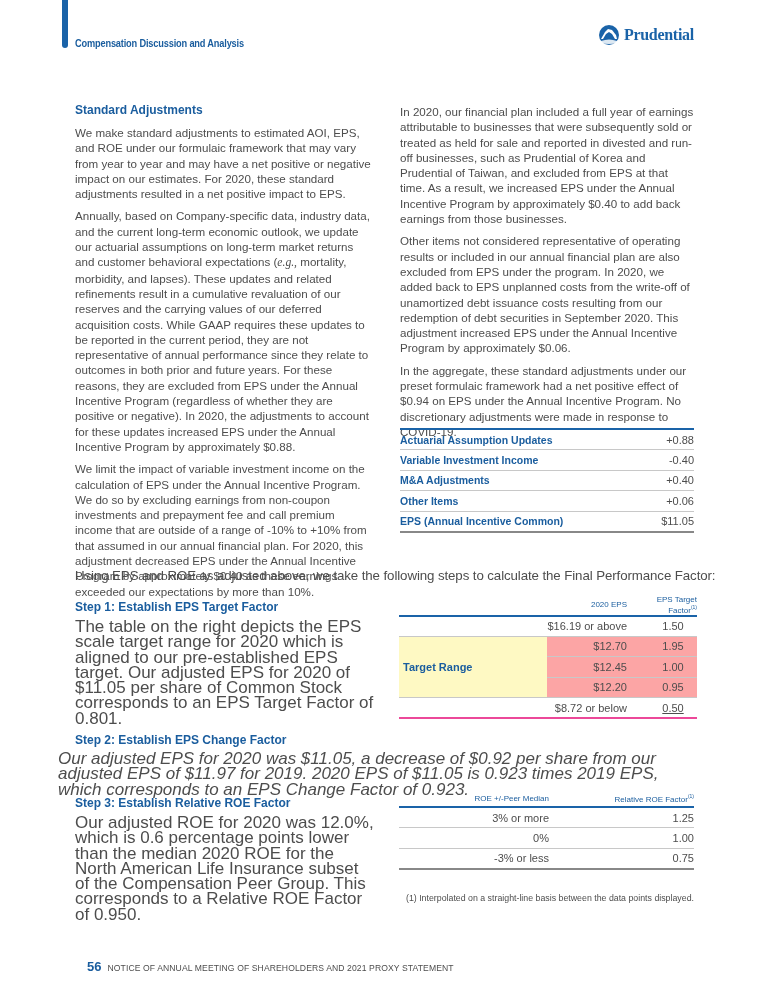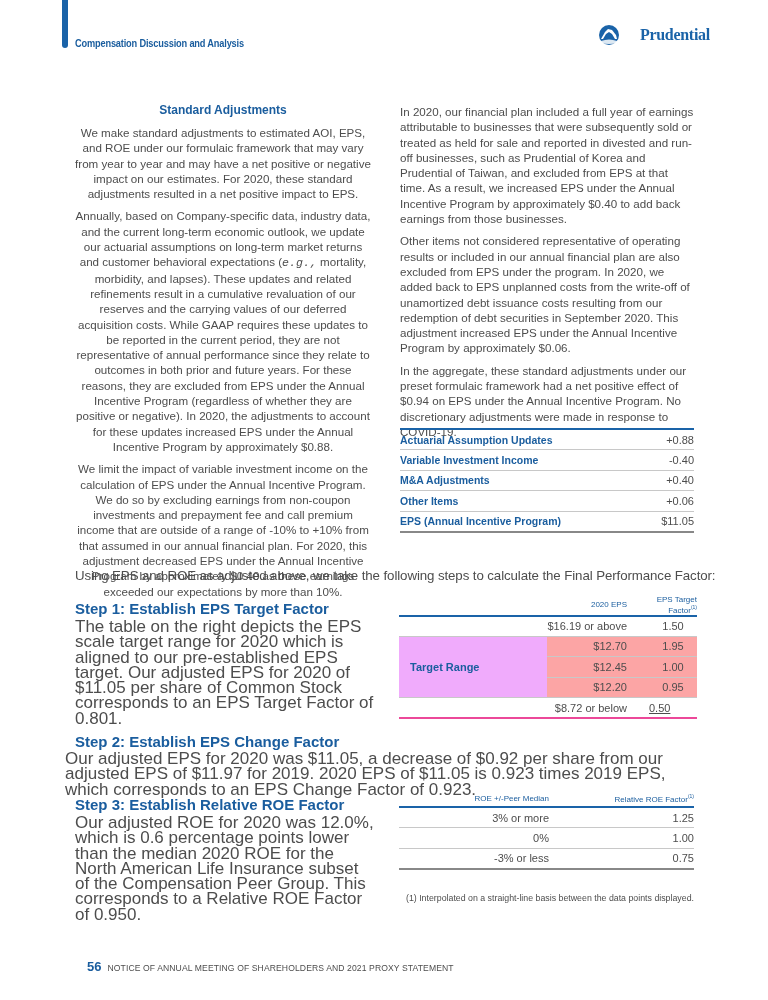--- a/index.html
+++ b/index.html
@@ -1,50 +1,50 @@
 <!DOCTYPE html>
 <html><head>
 <meta charset="utf-8">
 <style>
   * { box-sizing: border-box; margin: 0; padding: 0; }
   html, body { width: 768px; height: 1000px; background: #ffffff; overflow: hidden; }
   body { position: relative; font-family: "Liberation Sans", sans-serif; color: #4a4a4a; }
 
   .header-bar { position: absolute; left: 62px; top: 0; width: 6px; height: 48px; background: #1a63a8; border-radius: 0 0 3px 3px; }
   .header-section { position: absolute; left: 75px; top: 37px; font-size: 10.5px; color: #1a5d9e; font-weight: bold; letter-spacing: -0.2px; transform: scaleX(0.88); transform-origin: left; }
-  .logo { position: absolute; left: 598px; top: 24px; display: flex; align-items: center; gap: 20px; }
+  .logo { position: absolute; left: 598px; top: 24px; display: flex; align-items: center; gap: 4px; }
   .logo svg { width: 22px; height: 22px; }
   .logo-text { font-family: "Liberation Serif", serif; font-weight: bold; font-size: 16px; color: #1a63a8; letter-spacing: -0.3px; }
 
   .col { position: absolute; font-size: 11.6px; line-height: 15.3px; color: #4d4d4d; }
-  .col-left { left: 75px; top: 103px; width: 296px; text-align: center; }
+  .col-left { left: 75px; top: 103px; width: 296px; }
   .col-right { left: 400px; top: 104px; width: 294px; }
   .col p { margin-bottom: 7px; }
   .col h3 { font-size: 12px; color: #1a5d9e; font-weight: bold; margin-bottom: 7px; line-height: 15px; }
-  em { font-family: Liberation Mono, monospace; font-style: italic; }
+  em { font-family: Liberation Serif, serif; font-style: italic; }
 
   .adj-table { position: absolute; left: 400px; top: 428px; width: 294px; border-top: 2px solid #1a63a8; border-collapse: collapse; font-size: 10.5px; }
   .adj-table td { height: 20.6px; border-bottom: 1px solid #c8c8c8; padding: 0; vertical-align: middle; }
   .adj-table tr:last-child td { border-bottom: 2px solid #888; }
   .adj-table td.lbl { color: #1a5d9e; font-weight: bold; }
   .adj-table td.val { text-align: right; color: #4d4d4d; font-size: 11px; }
 
   .steps-intro { position: absolute; left: 75px; top: 568px; font-size: 13.3px; color: #4d4d4d; letter-spacing: -0.1px; }
 
-  .step-h { position: absolute; font-size: 15px; color: #1a5d9e; font-weight: bold; }
+  .step-h { position: absolute; font-size: 12px; color: #1a5d9e; font-weight: bold; }
   .step-p { position: absolute; font-size: 17px; line-height: 15.3px; color: #4d4d4d; }
 
   .eps-table { position: absolute; left: 399px; top: 595px; width: 298px; border-collapse: collapse; font-size: 11px; }
   .eps-table th { font-size: 8px; font-weight: normal; color: #1a5d9e; height: 17px; text-align: right; border-bottom: 2px solid #1a63a8; padding: 0; vertical-align: middle; }
   .eps-table td { height: 20.5px; padding: 0; vertical-align: middle; color: #4d4d4d; }
   .eps-table td.c-eps { text-align: right; width: 80px; }
   .eps-table td.c-fac { text-align: right; width: 70px; padding-right: 0; }
   .eps-table tr.row-plain td { border-bottom: 1px solid #c8c8c8; }
   .eps-table tr.shade td.c-eps, .eps-table tr.shade td.c-fac { background: #fca5a5; }
-  .eps-table tr.shade td.rng { background: #f0abfc; color: #1a5d9e; font-weight: bold; font-size: 11px; padding-left: 11px; border-bottom: 1px solid #c8c8c8; }
+  .eps-table tr.shade td.rng { background: #fef9c3; color: #1a5d9e; font-weight: bold; font-size: 11px; padding-left: 4px; border-bottom: 1px solid #c8c8c8; }
   .eps-table tr.shade.inner td.c-eps, .eps-table tr.shade.inner td.c-fac { border-bottom: 1px solid #c8c8c8; }
   .eps-table tr.shade.last td { border-bottom: 1px solid #c8c8c8; }
   .eps-table tr.final td { border-bottom: 2px solid #ec4899; }
   sup { font-size: 5px; vertical-align: super; }
 
   .roe-table { position: absolute; left: 399px; top: 790px; width: 295px; border-collapse: collapse; font-size: 11px; }
   .roe-table th { font-size: 8px; font-weight: normal; color: #1a5d9e; height: 17px; border-bottom: 2px solid #1a63a8; padding: 0; vertical-align: middle; }
   .roe-table td { height: 20.5px; padding: 0; border-bottom: 1px solid #c8c8c8; vertical-align: middle; color: #4d4d4d; }
   .roe-table tr:last-child td { border-bottom: 2px solid #888; }
   .roe-table .c1 { text-align: right; width: 150px; }
@@ -96,21 +96,21 @@
       </tr>
   <tr>
         <td class="lbl">M&amp;A Adjustments</td>
         <td class="val">+0.40</td>
       </tr>
   <tr>
         <td class="lbl">Other Items</td>
         <td class="val">+0.06</td>
       </tr>
   <tr>
-        <td class="lbl">EPS (Annual Incentive Program)</td>
+        <td class="lbl">EPS (Annual Incentive Common)</td>
         <td class="val">$11.05</td>
       </tr>
 </tbody>
   </table>
 
 <div class="steps-intro">Using EPS and ROE as adjusted above, we take the following steps to calculate the Final Performance Factor:</div>
 
 <div class="step-h" style="left:75px; top:600px;">Step 1: Establish EPS Target Factor</div>
 <div class="step-p" style="left:75px; top:619px; width:300px;">The table on the right depicts the EPS scale target range for 2020 which is aligned to our pre-established EPS target. Our adjusted EPS for 2020 of $11.05 per share of Common Stock corresponds to an EPS Target Factor of 0.801.</div>
 
@@ -135,27 +135,27 @@
     <td class="c-eps">$12.45</td>
     <td class="c-fac"><span style="display:inline-block;width:48px;text-align:center;">1.00</span></td>
   </tr>
   <tr class="shade last">
     <td class="c-eps">$12.20</td>
     <td class="c-fac"><span style="display:inline-block;width:48px;text-align:center;">0.95</span></td>
   </tr>
   <tr class="final">
     <td></td>
     <td class="c-eps">$8.72 or below</td>
-    <td class="c-fac"><span style="display:inline-block;width:48px;text-align:left;text-decoration:underline;">0.50</span></td>
+    <td class="c-fac"><span style="display:inline-block;width:48px;text-align:center;text-decoration:underline;">0.50</span></td>
   </tr>
 </tbody>
   </table>
 
 <div class="step-h" style="left:75px; top:733px;">Step 2: Establish EPS Change Factor</div>
-<div class="step-p" style="left:65px; top:751px; width:630px;">Our adjusted EPS for 2020 was $11.05, a decrease of $0.92 per share from our adjusted EPS of $11.97 for 2019. 2020 EPS of $11.05 is 0.923 times 2019 EPS, which corresponds to an EPS Change Factor of 0.923.</div>
+<div class="step-p" style="left:58px; top:751px; width:630px;font-style:italic;">Our adjusted EPS for 2020 was $11.05, a decrease of $0.92 per share from our adjusted EPS of $11.97 for 2019. 2020 EPS of $11.05 is 0.923 times 2019 EPS, which corresponds to an EPS Change Factor of 0.923.</div>
 
 <div class="step-h" style="left:75px; top:796px;">Step 3: Establish Relative ROE Factor</div>
 <div class="step-p" style="left:75px; top:815px; width:300px;">Our adjusted ROE for 2020 was 12.0%, which is 0.6 percentage points lower than the median 2020 ROE for the North American Life Insurance subset of the Compensation Peer Group. This corresponds to a Relative ROE Factor of 0.950.</div>
 
 <table class="roe-table">
   <tbody>
       <tr>
     <th class="c1"><span>ROE +/-Peer Median</span></th>
     <th class="c2"><span>Relative ROE Factor</span><sup>(1)</sup></th>
   </tr>

